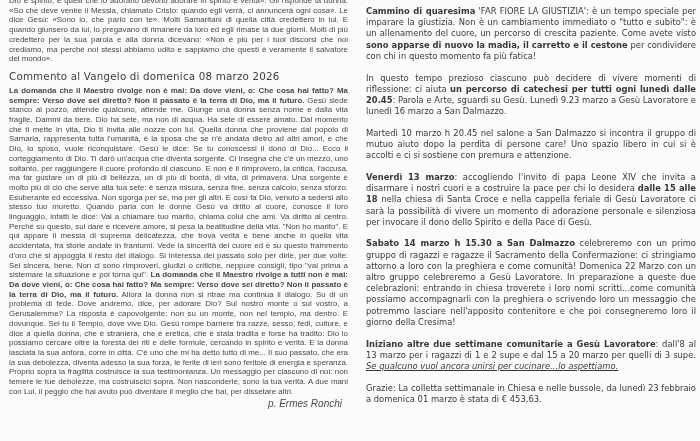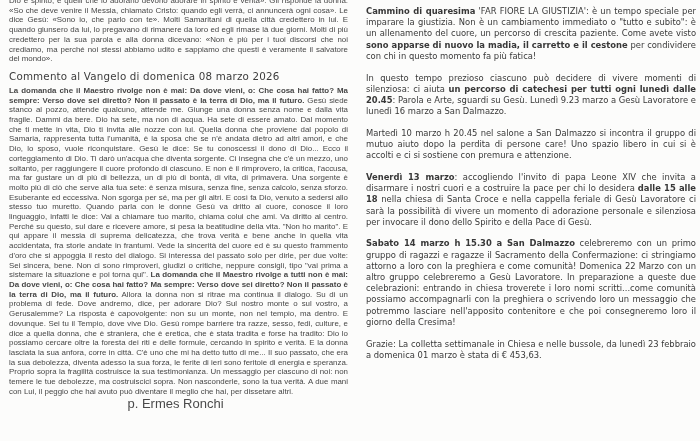--- a/index.html
+++ b/index.html
@@ -38,22 +38,23 @@
     margin: 2px 0 3px 0;
     text-align: left;
     font-size: 8.9px;
     font-weight: bold;
     text-decoration: underline;
     color: #3c3c3c;
     line-height: 11px;
   }
   .signature {
     margin-top: 3px !important;
-    text-align: center;
-    font-size: 13px;
+    text-align: right;
+    font-style: italic;
+    font-size: 10px;
     color: #4a4a4a;
     padding-right: 6px;
   }
 
   
   .col-right {
     position: absolute;
     left: 366px; top: 6px; width: 330px;
     color: #383838;
     font-family: "DejaVu Sans", sans-serif;
@@ -73,20 +74,21 @@
 
   <div class="col-left">
     <p class="intro">Dio è spirito, e quelli che lo adorano devono adorare in spirito e verità». Gli risponde la donna: «So che deve venire il Messia, chiamato Cristo: quando egli verrà, ci annuncerà ogni cosa». Le dice Gesù: «Sono io, che parlo con te». Molti Samaritani di quella città credettero in lui. E quando giunsero da lui, lo pregavano di rimanere da loro ed egli rimase là due giorni. Molti di più credettero per la sua parola e alla donna dicevano: «Non è più per i tuoi discorsi che noi crediamo, ma perché noi stessi abbiamo udito e sappiamo che questi è veramente il salvatore del mondo».</p>
     <h2 class="commentary-heading">Commento al Vangelo di domenica 08 marzo 2026</h2>
     <p class="commentary-body"><span style="font-weight: bold;">La domanda che il Maestro rivolge non è mai: Da dove vieni, o: Che cosa hai fatto? Ma sempre: Verso dove sei diretto? Non il passato è la terra di Dio, ma il futuro.</span><span> Gesù siede stanco al pozzo, attende qualcuno, attende me. Giunge una donna senza nome e dalla vita fragile. Dammi da bere. Dio ha sete, ma non di acqua. Ha sete di essere amato. Dal momento che ti mette in vita, Dio ti invita alle nozze con lui. Quella donna che proviene dal popolo di Samaria, rappresenta tutta l'umanità, è la sposa che se n'è andata dietro ad altri amori, e che Dio, lo sposo, vuole riconquistare. Gesù le dice: Se tu conoscessi il dono di Dio... Ecco il corteggiamento di Dio. Ti darò un'acqua che diventa sorgente. Ci insegna che c'è un mezzo, uno soltanto, per raggiungere il cuore profondo di ciascuno. E non è il rimprovero, la critica, l'accusa, ma far gustare un di più di bellezza, un di più di bontà, di vita, di primavera. Una sorgente è molto più di ciò che serve alla tua sete: è senza misura, senza fine, senza calcolo, senza sforzo. Esuberante ed eccessiva. Non sgorga per sé, ma per gli altri. E così fa Dio, venuto a sedersi allo stesso tuo muretto. Quando parla con le donne Gesù va dritto al cuore, conosce il loro linguaggio, infatti le dice: Vai a chiamare tuo marito, chiama colui che ami. Va diritto al centro. Perché su questo, sul dare e ricevere amore, si pesa la beatitudine della vita. "Non ho marito". E qui appare il messia di suprema delicatezza, che trova verità e bene anche in quella vita accidentata, fra storie andate in frantumi. Vede la sincerità del cuore ed è su questo frammento d'oro che si appoggia il resto del dialogo. Si interessa del passato solo per dirle, per due volte: Sei sincera, bene. Non ci sono rimproveri, giudizi o critiche, neppure consigli, tipo "vai prima a sistemare la situazione e poi torna qui". </span><span style="font-weight: bold;">La domanda che il Maestro rivolge a tutti non è mai: Da dove vieni, o: Che cosa hai fatto? Ma sempre: Verso dove sei diretto? Non il passato è la terra di Dio, ma il futuro.</span><span> Allora la donna non si ritrae ma continua il dialogo. Su di un problema di fede. Dove andremo, dice, per adorare Dio? Sul nostro monte o sul vostro, a Gerusalemme? La risposta è capovolgente: non su un monte, non nel tempio, ma dentro. E dovunque. Sei tu il Tempio, dove vive Dio. Gesù rompe barriere tra razze, sesso, fedi, culture, e dice a quella donna, che è straniera, che è eretica, che è stata tradita e forse ha tradito: Dio lo possiamo cercare oltre la foresta dei riti e delle formule, cercando in spirito e verità. E la donna lasciata la sua anfora, corre in città. C'è uno che mi ha detto tutto di me... Il suo passato, che era la sua debolezza, diventa adesso la sua forza, le ferite di ieri sono feritoie di energia e speranza. Proprio sopra la fragilità costruisce la sua testimonianza. Un messaggio per ciascuno di noi: non temere le tue debolezze, ma costruiscici sopra. Non nasconderle, sono la tua verità. A due mani con Lui, il peggio che hai avuto può diventare il meglio che hai, per dissetare altri.</span></p>
     <p class="signature">p. Ermes Ronchi</p>
   </div>
 
   <div class="col-right">
     <p><span style="font-weight: bold;">Cammino di quaresima</span><span> 'FAR FIORE LA GIUSTIZIA': è un tempo speciale per imparare la giustizia. Non è un cambiamento immediato o "tutto e subito": è un allenamento del cuore, un percorso di crescita paziente. Come avete visto </span><span style="font-weight: bold;">sono apparse di nuovo la madia, il carretto e il cestone</span><span> per condividere con chi in questo momento fa più fatica!</span></p>
-    <p><span>In questo tempo prezioso ciascuno può decidere di vivere momenti di silenziosa: ci aiuta </span><span style="font-weight: bold;">un percorso di catechesi per tutti ogni lunedì dalle 20.45</span><span>: Parola e Arte, sguardi su Gesù. </span><span style="font-weight: normal;">Lunedì</span><span> 9.23 marzo a Gesù Lavoratore e lunedì 16 marzo a San Dalmazzo.</span></p>
+    <p><span>In questo tempo prezioso ciascuno può decidere di vivere momenti di riflessione: ci aiuta </span><span style="font-weight: bold;">un percorso di catechesi per tutti ogni lunedì dalle 20.45</span><span>: Parola e Arte, sguardi su Gesù. </span><span style="font-weight: normal;">Lunedì</span><span> 9.23 marzo a Gesù Lavoratore e lunedì 16 marzo a San Dalmazzo.</span></p>
     <p><span style="font-weight: normal;">Martedì 10 marzo h 20.45</span><span> nel salone a San Dalmazzo si incontra il gruppo di mutuo aiuto dopo la perdita di persone care! Uno spazio libero in cui si è accolti e ci si sostiene con premura e attenzione.</span></p>
     <p><span style="font-weight: bold;">Venerdì 13 marzo</span><span>: accogliendo l'invito di papa Leone XIV che invita a disarmare i nostri cuori e a costruire la pace per chi lo desidera </span><span style="font-weight: bold;">dalle 15 alle 18</span><span> nella chiesa di Santa Croce e nella cappella feriale di Gesù Lavoratore ci sarà la possibilità di vivere un momento di adorazione personale e silenziosa per invocare il dono dello Spirito e della Pace di Gesù.</span></p>
     <p><span style="font-weight: bold;">Sabato 14 marzo h 15.30 a San Dalmazzo</span><span> celebreremo con un primo gruppo di ragazzi e ragazze il Sacramento della Confermazione: ci stringiamo attorno a loro con la preghiera e come comunità! Domenica 22 Marzo con un altro gruppo celebreremo a Gesù Lavoratore. In preparazione a queste due celebrazioni: entrando in chiesa troverete i loro nomi scritti...come comunità possiamo accompagnarli con la preghiera o scrivendo loro un messaggio che potremmo lasciare nell'apposito contenitore e che poi consegneremo loro il giorno della Cresima!</span></p>
+    <p><span style="font-weight: bold;">Iniziano altre due settimane comunitarie a Gesù Lavoratore</span><span>: dall'8 al 13 marzo per i ragazzi di 1 e 2 supe e dal 15 a 20 marzo per quelli di 3 supe. </span><span style="font-style: italic; text-decoration: underline;">Se qualcuno vuol ancora unirsi per cucinare...lo aspettiamo.</span></p>
     <p><span style="font-weight: normal;">Grazie:</span><span> La colletta settimanale in Chiesa e nelle bussole, da lunedì 23 febbraio a domenica 01 marzo è stata di € 453,63.</span></p>
   </div>
 
 </div>
 
 </body></html>

